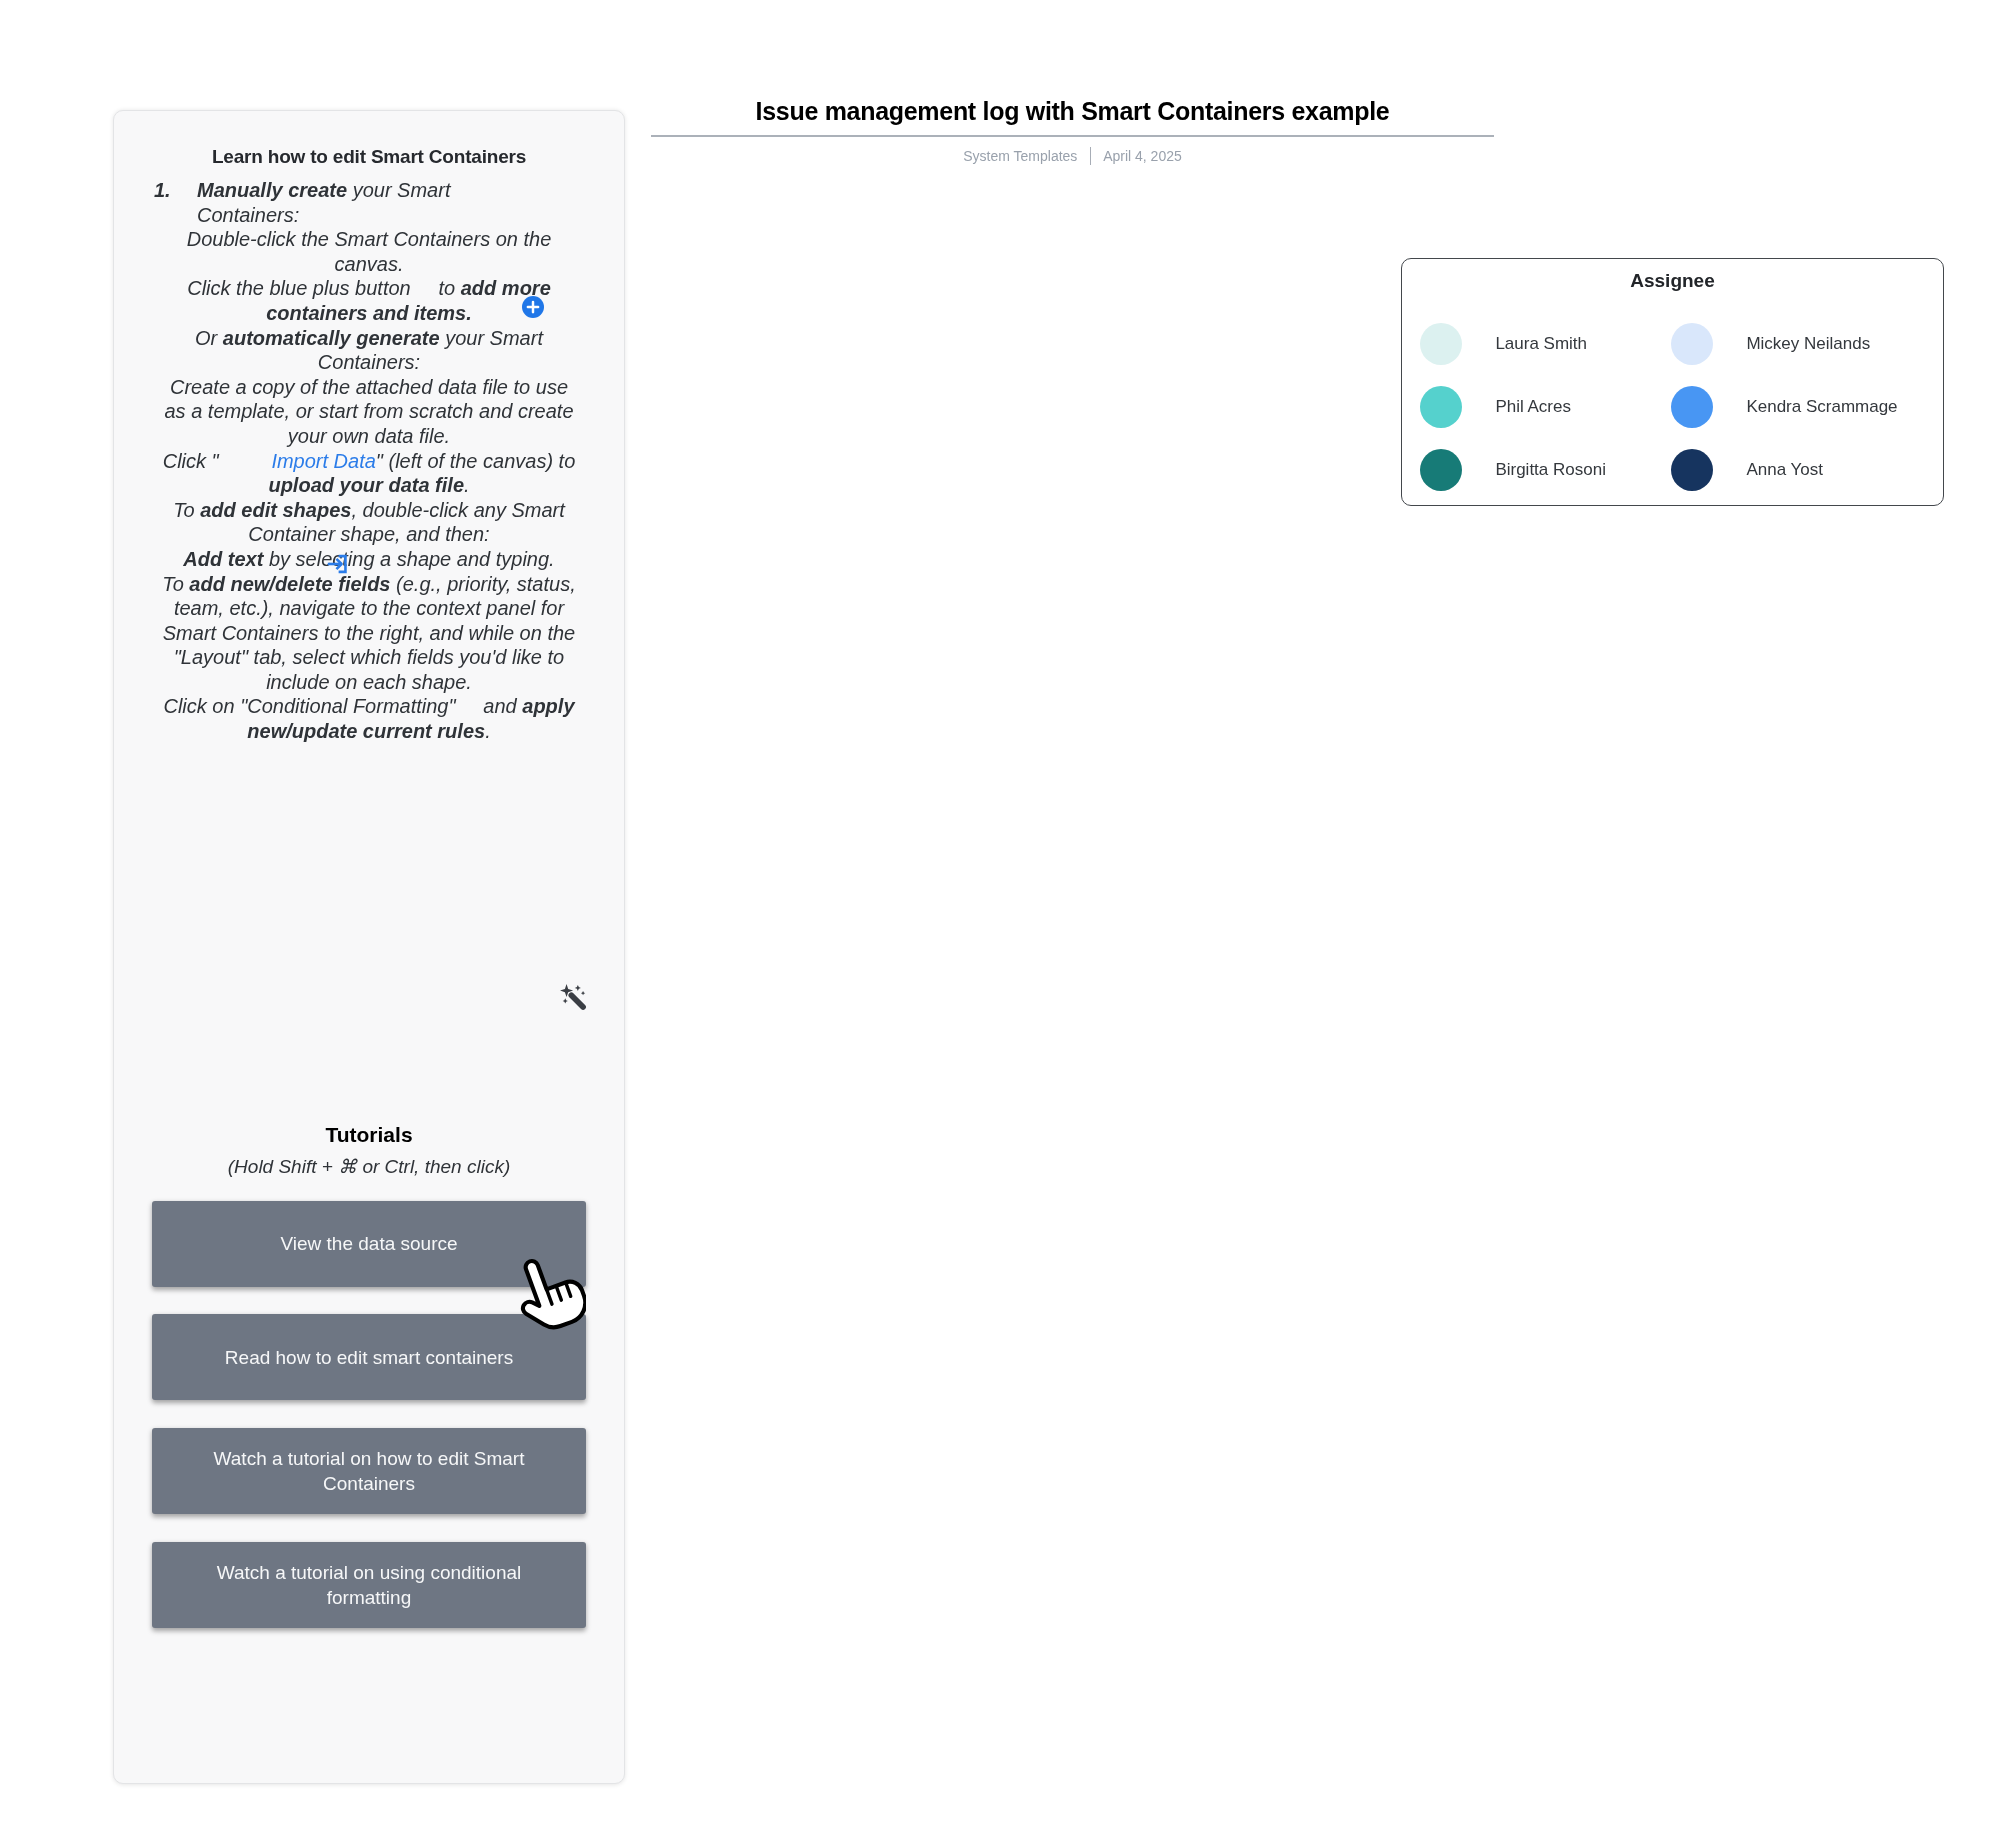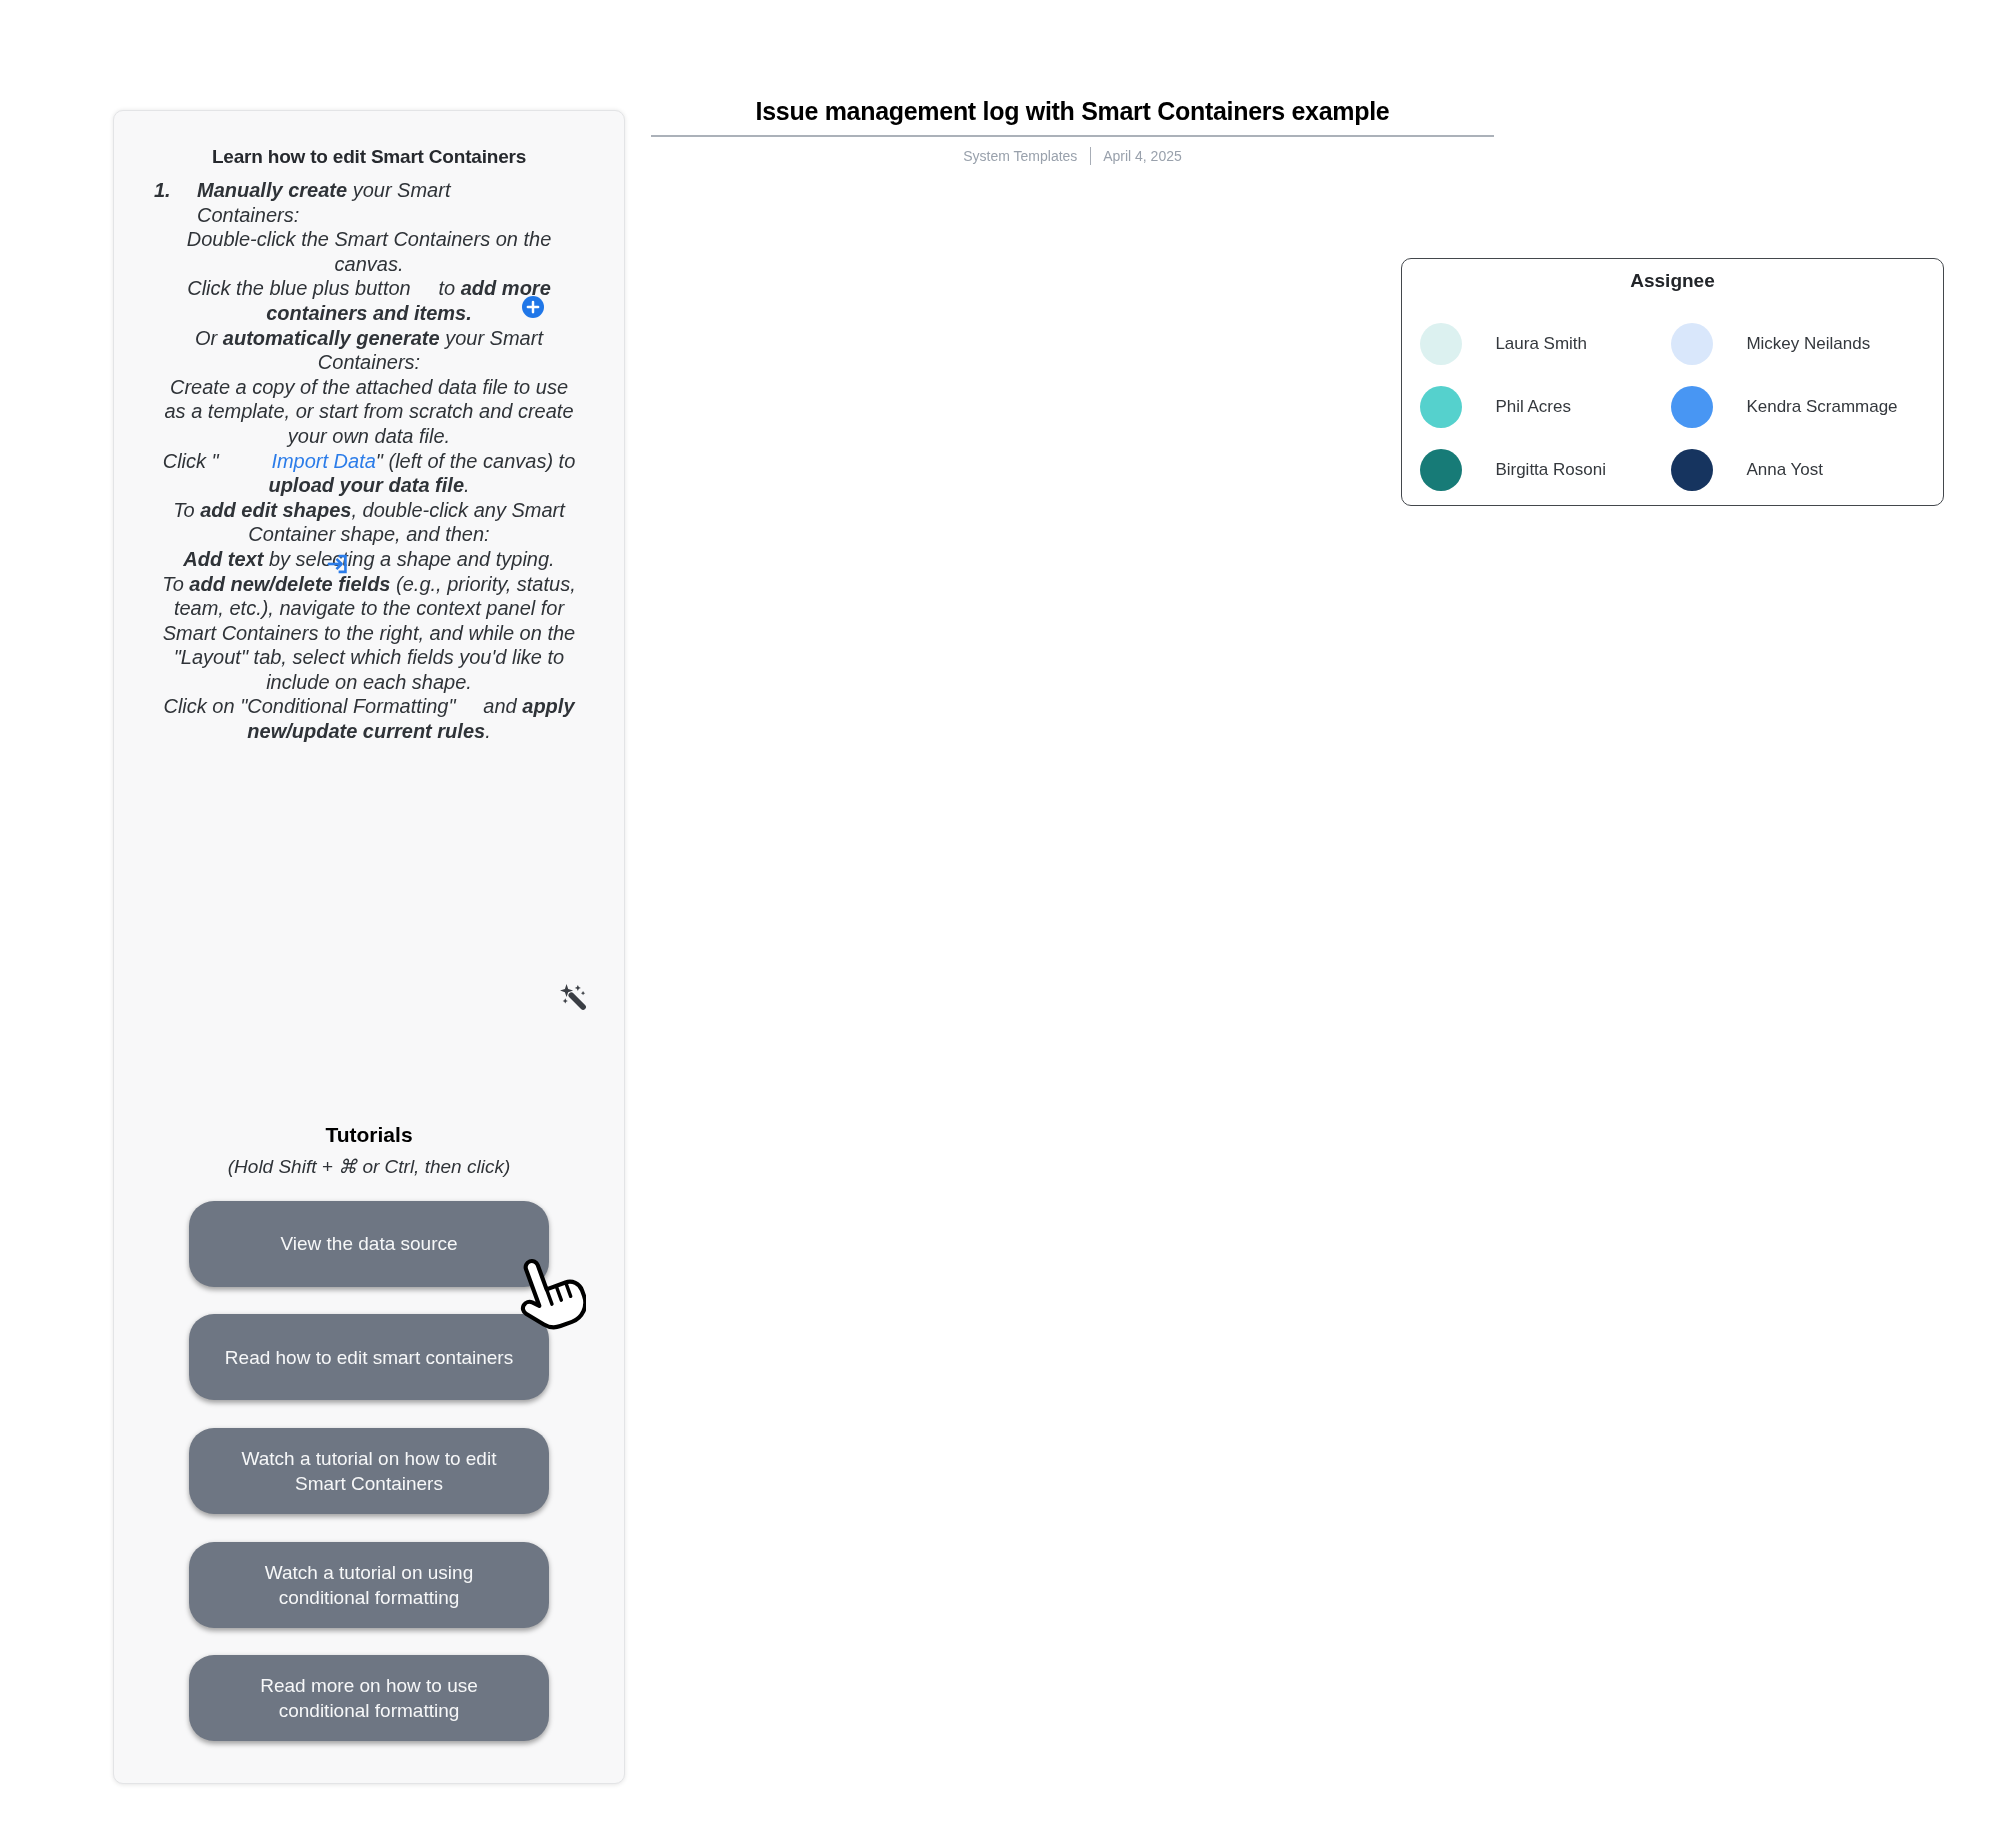--- a/index.html
+++ b/index.html
@@ -29,22 +29,22 @@
   .panel-icon { position:absolute; }
   .icon-plus   { left:408px; top:185px; width:22px; height:22px; }
   .icon-import { left:210px; top:440px; width:26px; height:26px; }
   .icon-wand   { left:443px; top:870px; width:33px; height:33px; }
 
   
   .tutorials { position:absolute; top:1012px; left:0; width:100%; }
   .tut-heading { text-align:center; font-size:21px; font-weight:700; color:#000000; }
   .tut-hint { text-align:center; font-size:19px; font-style:italic; color:#2f3338; margin-top:7.5px; }
   .tbtn {
-    width:360px; height:86px; margin:27.6px auto 0; padding:0 28px; box-sizing:border-box;
-    background:#6e7683; border-radius:25px; color:#f6f7f8; font-size:19px; line-height:25px;
+    width:434px; height:86px; margin:27.6px auto 0; padding:0 28px; box-sizing:border-box;
+    background:#6e7683; border-radius:3px; color:#f6f7f8; font-size:19px; line-height:25px;
     display:flex; align-items:center; justify-content:center; text-align:center;
     box-shadow:0 2.5px 5px rgba(0,0,0,0.35); cursor:pointer;
   }
   .tbtn:first-of-type { margin-top:23.4px; }
 
   .cursor-hand { position:absolute; left:392px; top:1142px; width:80px; height:83px; z-index:5; }
 
   
   .doc-title {
     position:absolute; left:651px; top:97px; width:843px; text-align:center;
@@ -121,21 +121,20 @@
     </svg>
 
     <div class="tutorials">
       <div class="tut-heading">Tutorials</div>
       <div class="tut-hint">(Hold Shift + ⌘ or Ctrl, then click)</div>
       <div id="tut-buttons">
           <div class="tbtn">View the data source</div>
           <div class="tbtn">Read how to edit smart containers</div>
           <div class="tbtn">Watch a tutorial on how to edit Smart Containers</div>
           <div class="tbtn">Watch a tutorial on using conditional formatting</div>
-          <div class="tbtn">Read more on how to use conditional formatting</div>
         </div>
     </div>
 
     <svg class="cursor-hand" viewBox="0 0 34 36">
       <g transform="rotate(-20 17 18)">
         <path d="M12.6 4.8a2.7 2.7 0 0 1 5.4 0V16h8.7a5.6 5.6 0 0 1 5.6 5.6v2.6a8.8 8.8 0 0 1-8.8 8.8h-5.3a8.4 8.4 0 0 1-6.5-3.1l-5.7-7a2.8 2.8 0 0 1 .4-3.9 2.9 2.9 0 0 1 3.8.2l2.4 2.4Z" fill="#ffffff" stroke="#000000" stroke-width="1.8" stroke-linejoin="round"></path>
         <path d="M18 16.2v6.6M22.4 16.4v6.2M26.8 16.8v5.6" stroke="#000000" stroke-width="1.5" fill="none" stroke-linecap="round"></path>
       </g>
     </svg>
   </div>

